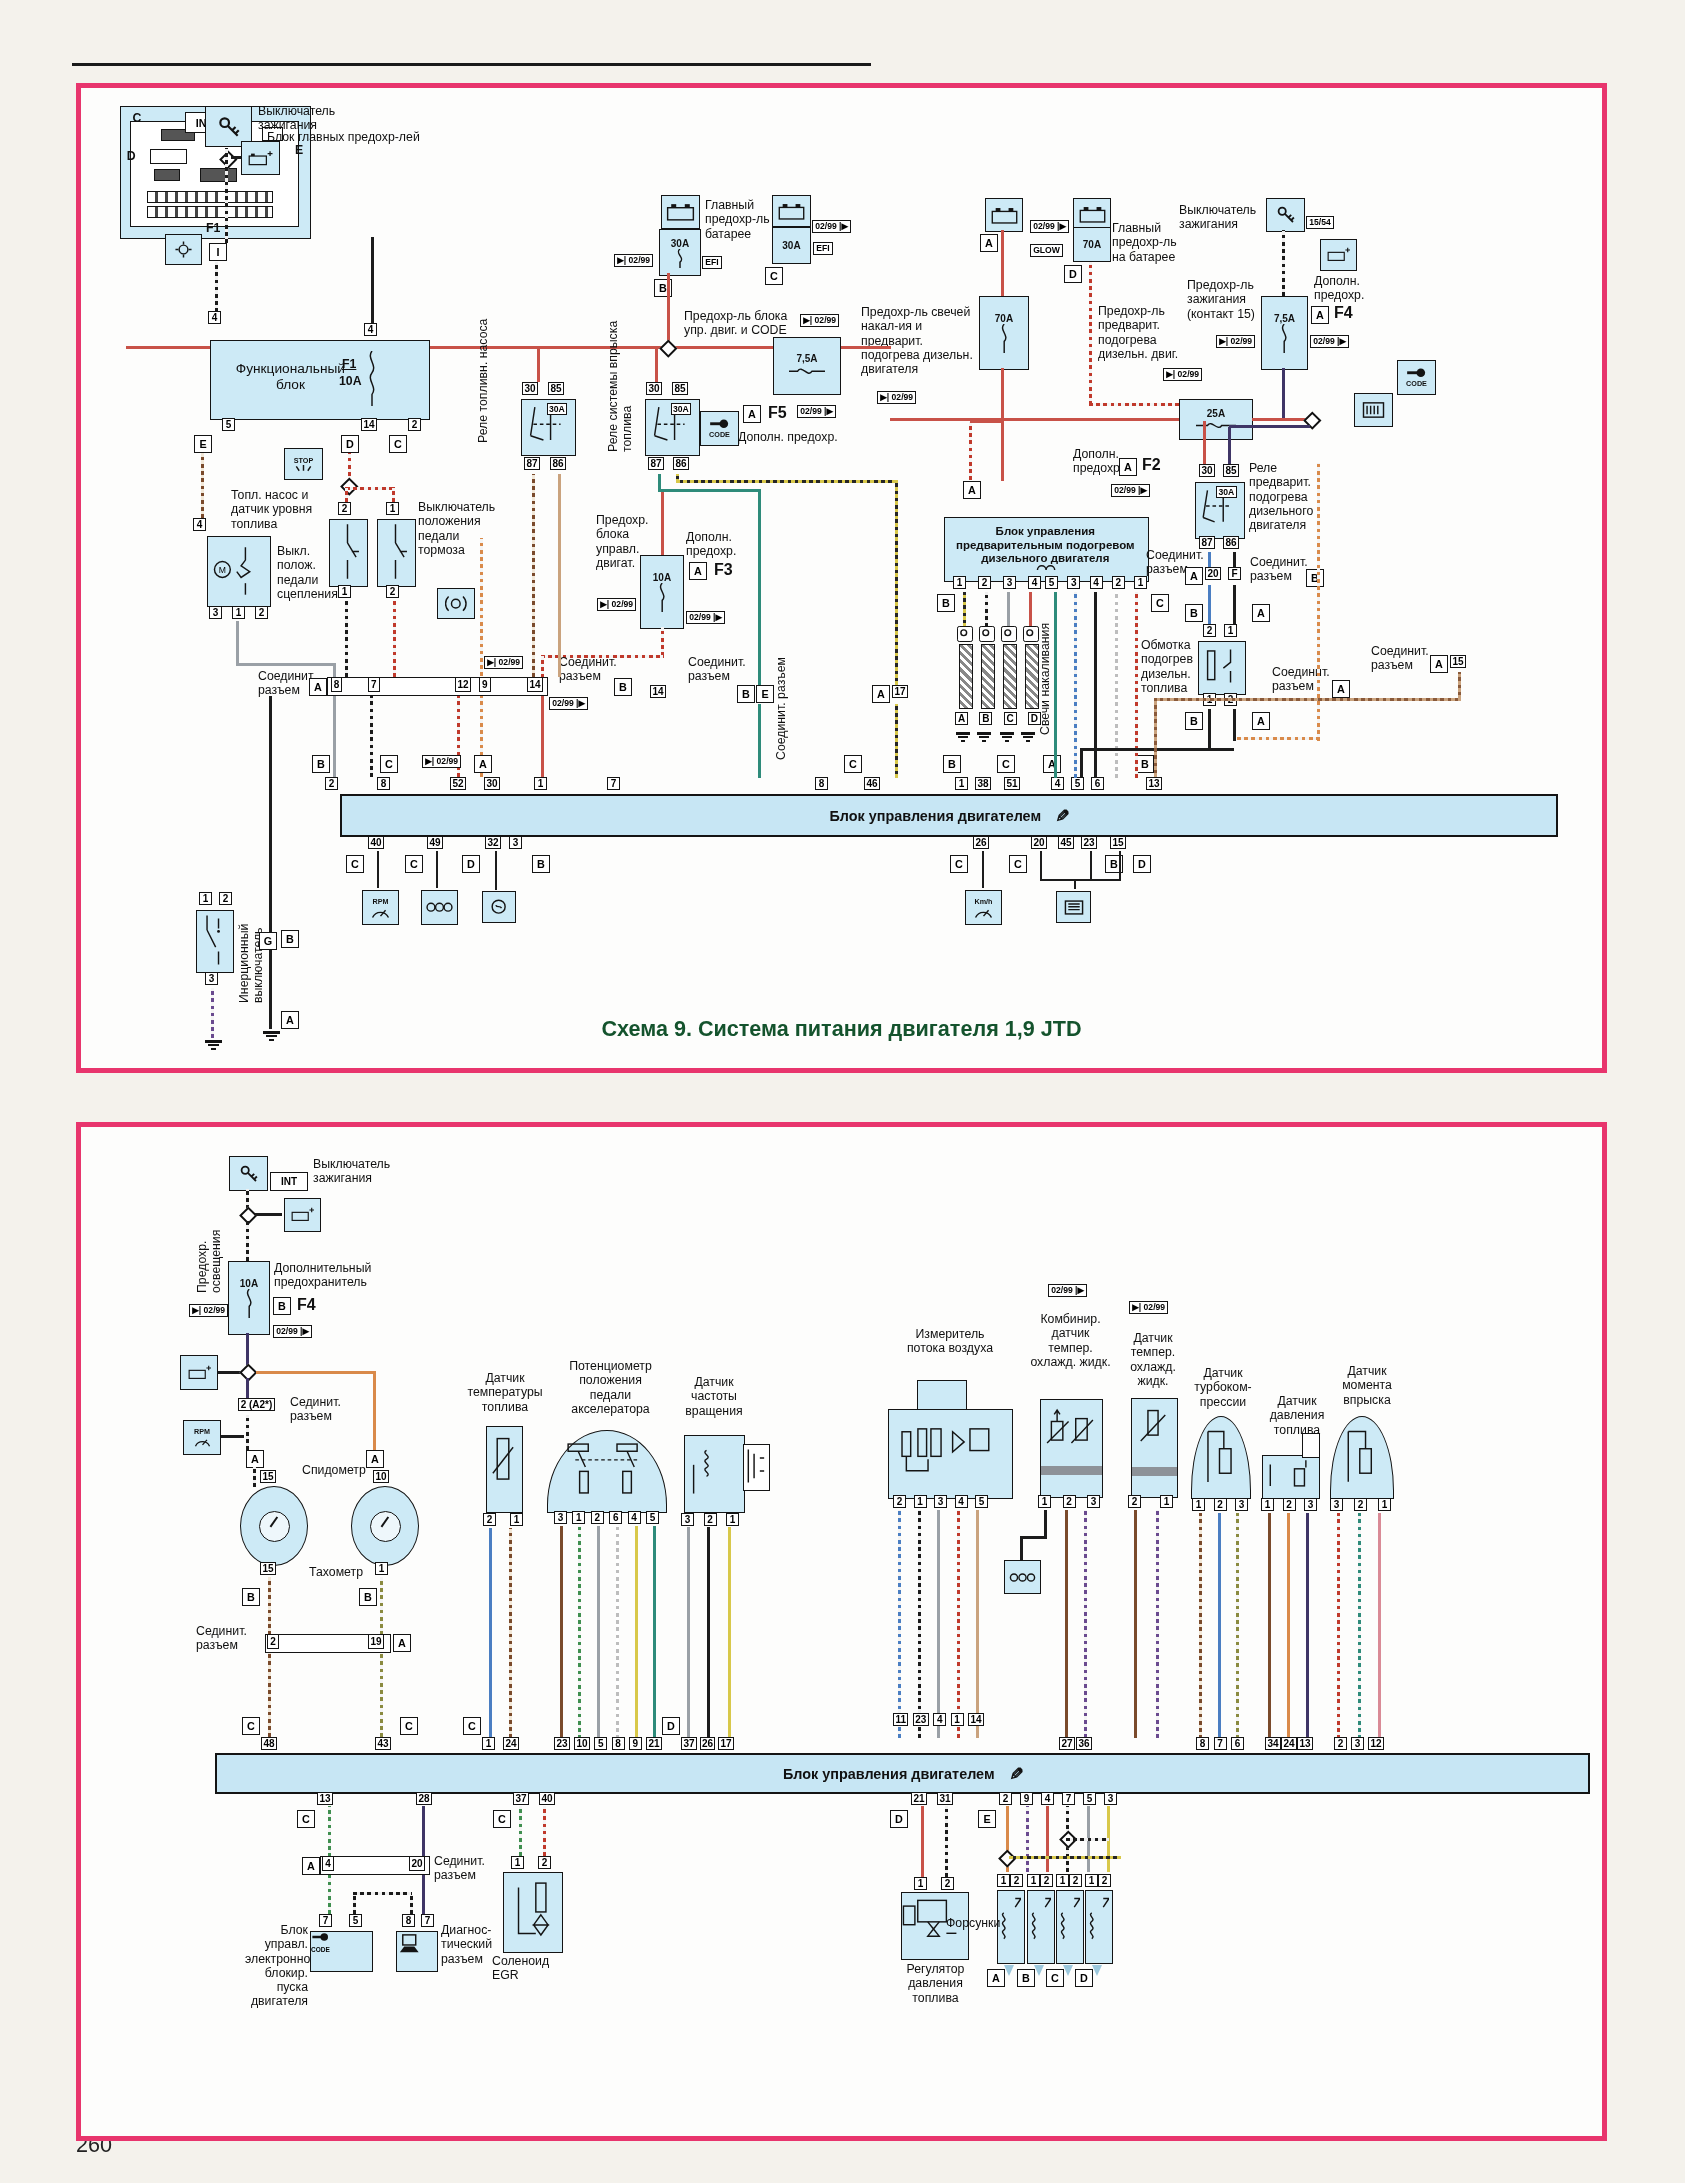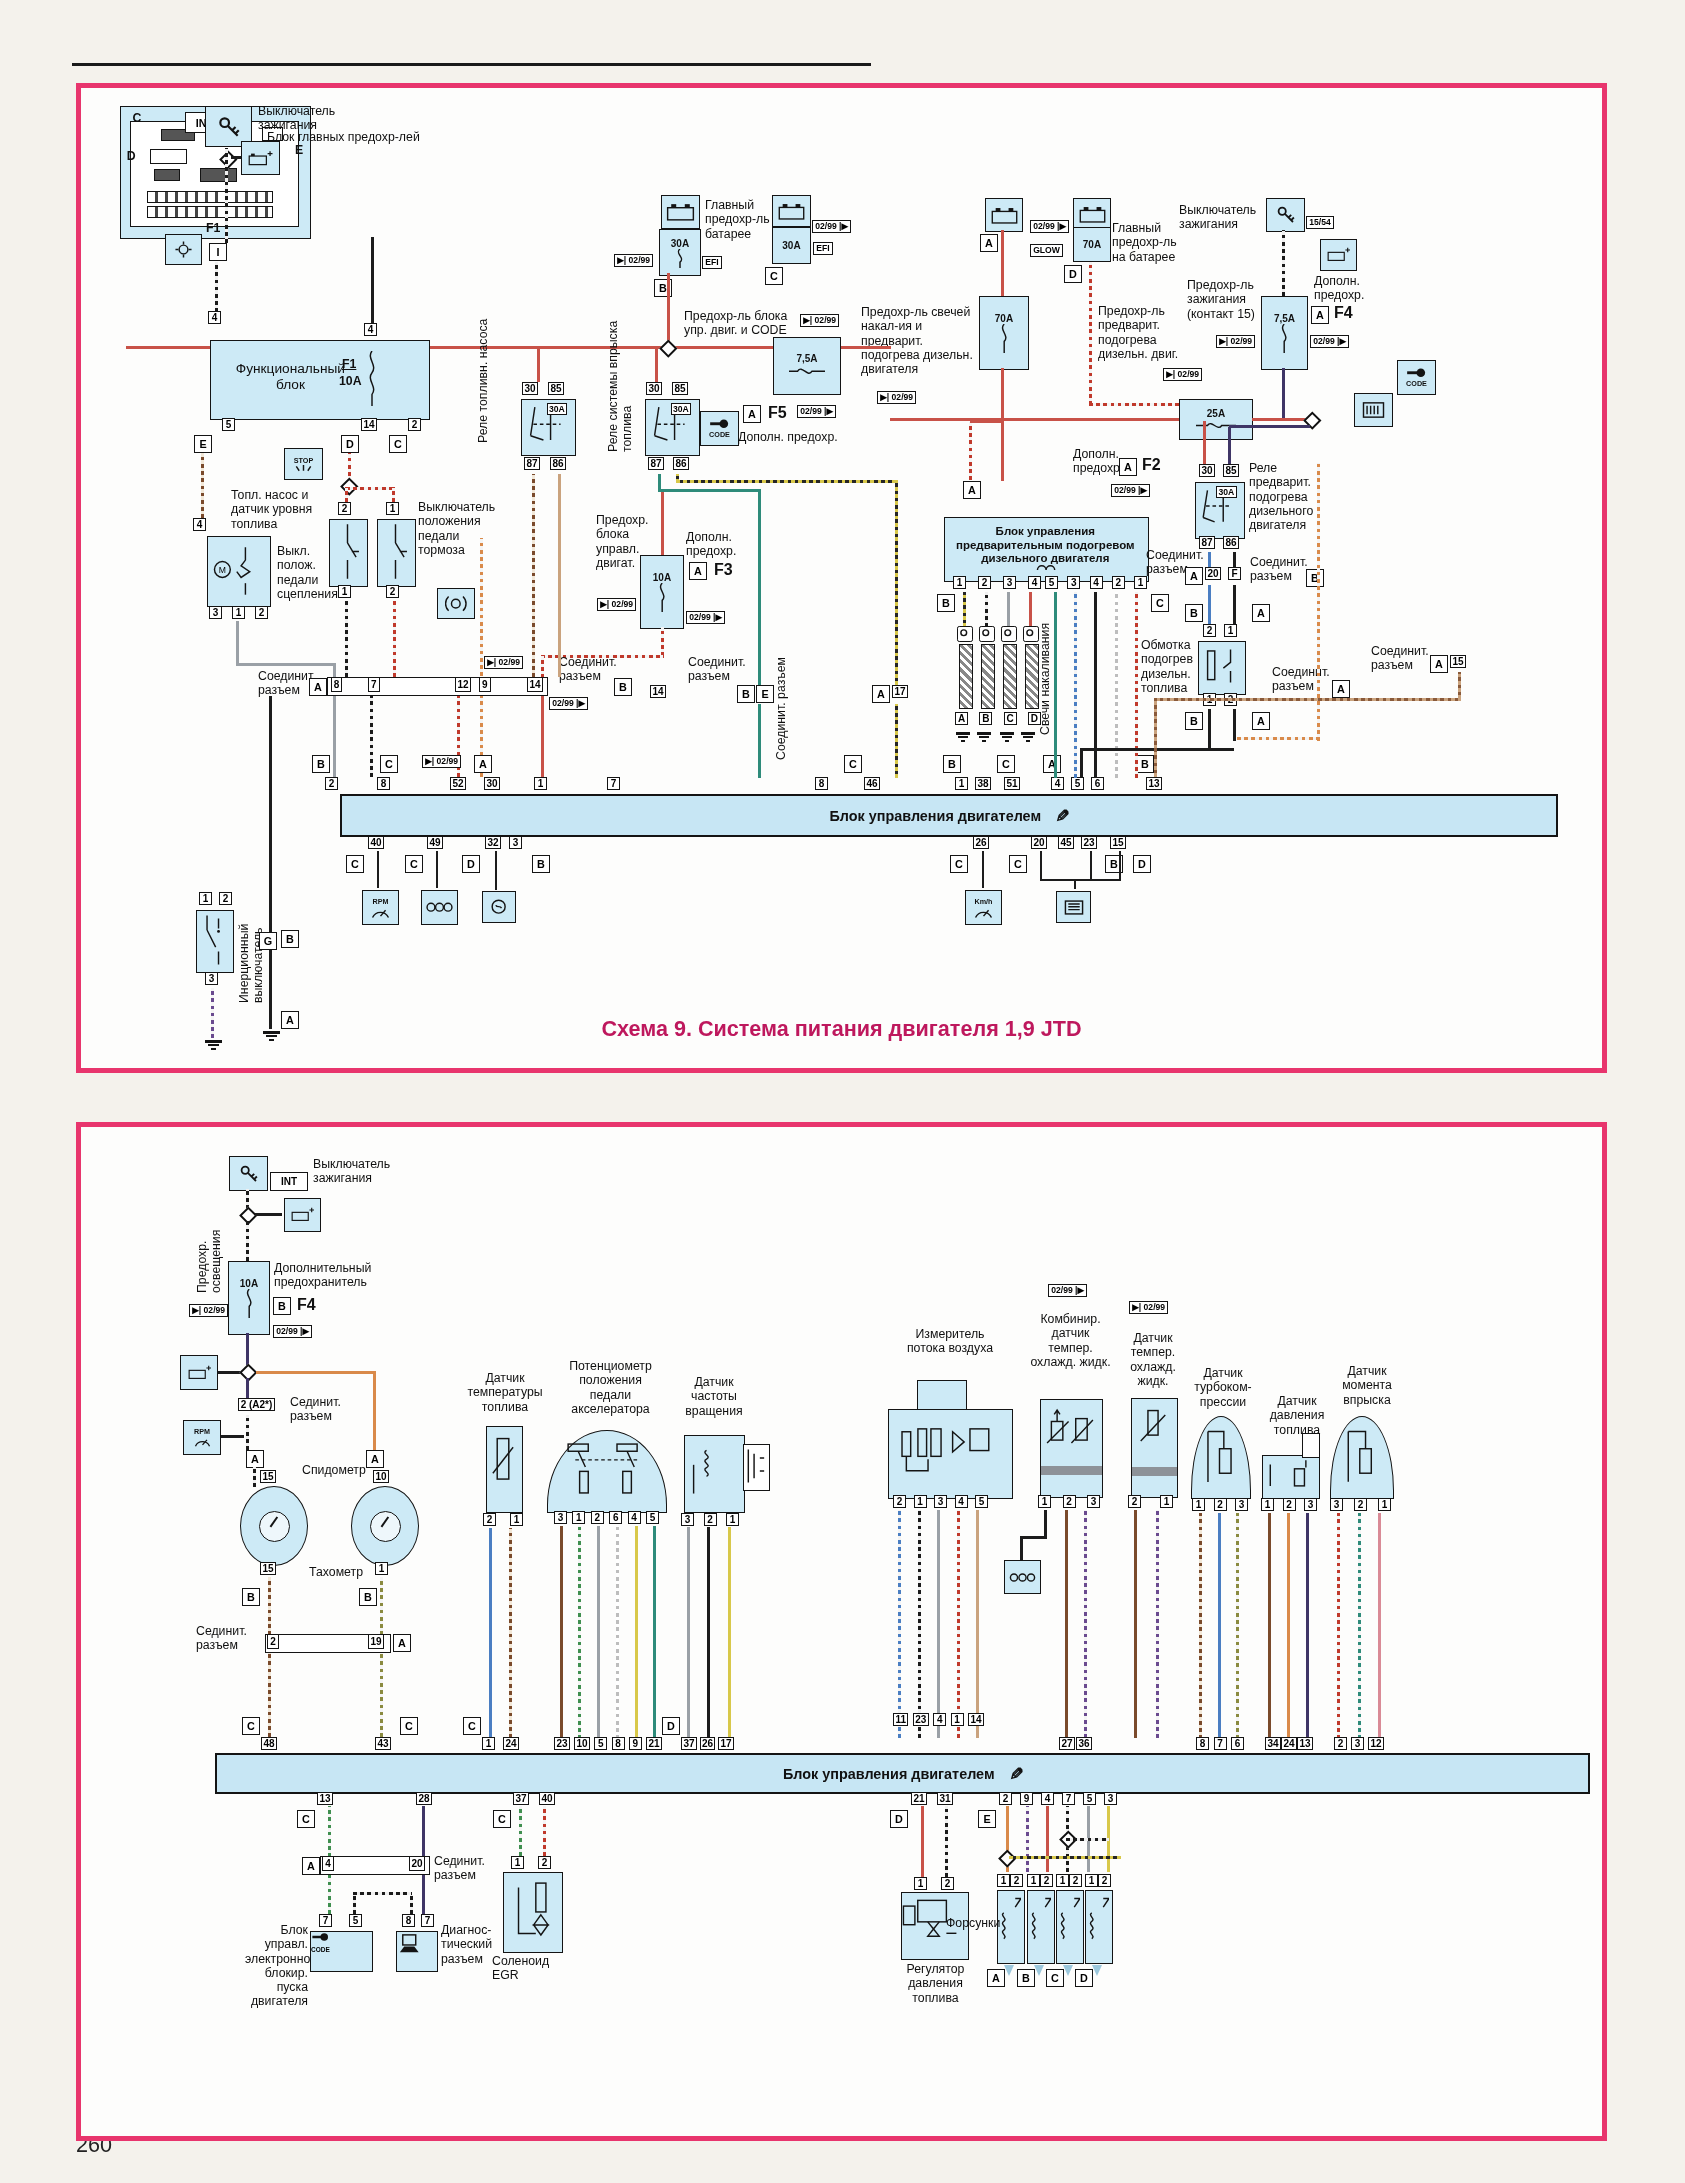--- a/index.html
+++ b/index.html
@@ -2,21 +2,21 @@
 <html style="font-size:11.5px"><head>
 <meta charset="utf-8">
 <style>
   html,body{margin:0;padding:0;background:#e8e6e0;}
   .sheet{position:relative;width:1685px;height:2183px;background:#f4f2ec;font-family:"Liberation Sans",sans-serif;overflow:hidden;}
   .hdrbar{position:absolute;left:72px;top:30px;width:799px;height:32px;background:#c9c8c3;display:flex;align-items:center;}
   .hdrbar span{font:700 24.5px "Liberation Sans",sans-serif;color:#1d1d1d;padding-left:11.5px;letter-spacing:0.7px;}
   .hdrline{position:absolute;left:72px;top:63px;width:799px;height:2.9px;background:#1a1a1a;}
   .pagenum{position:absolute;left:76px;top:2132px;font:400 21.6px "Liberation Sans",sans-serif;color:#222;}
   .panel{position:absolute;left:76px;background:#fdfdfc;border:5.8px solid #e8356d;}
-  .cap{position:absolute;width:100%;text-align:center;font:700 21.6px "Liberation Sans",sans-serif;color:#be185d;}
+  .cap{position:absolute;width:100%;text-align:center;font:700 21.6px "Liberation Sans",sans-serif;color:#14532d;}
   .lbl{position:absolute;font:400 12.3px/1.16 "Liberation Sans",sans-serif;color:#101010;}
   .c{text-align:center;}
   .v{writing-mode:vertical-rl;transform:rotate(180deg);}
   .bb{position:absolute;background:#cdeaf6;border:1.4px solid #141414;}
   .wb{position:absolute;background:#fff;border:1.4px solid #141414;}
   .lt{position:absolute;width:16px;height:16px;background:#fff;border:1.4px solid #141414;font:700 10.8px "Liberation Sans",sans-serif;display:flex;align-items:center;justify-content:center;}
   .pin{background:#fff;border:1.4px solid #141414;font:700 10px/1.1 "Liberation Sans",sans-serif;min-width:13px;height:13px;padding:0 1.4px;display:flex;align-items:center;justify-content:center;box-sizing:border-box;}
   .apin{position:absolute;}
   .prow{position:absolute;display:flex;justify-content:space-between;}
   .mk{position:absolute;background:#fff;border:1.4px solid #141414;font:700 8.6px/1 "Liberation Sans",sans-serif;display:flex;align-items:center;justify-content:center;padding:1.4px 2.2px;white-space:nowrap;}

